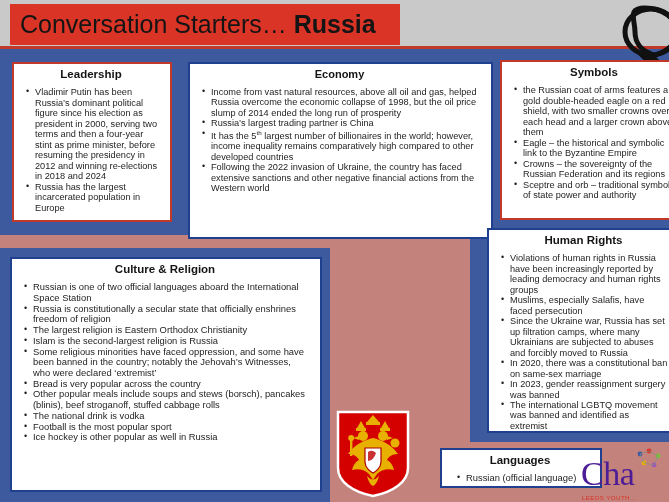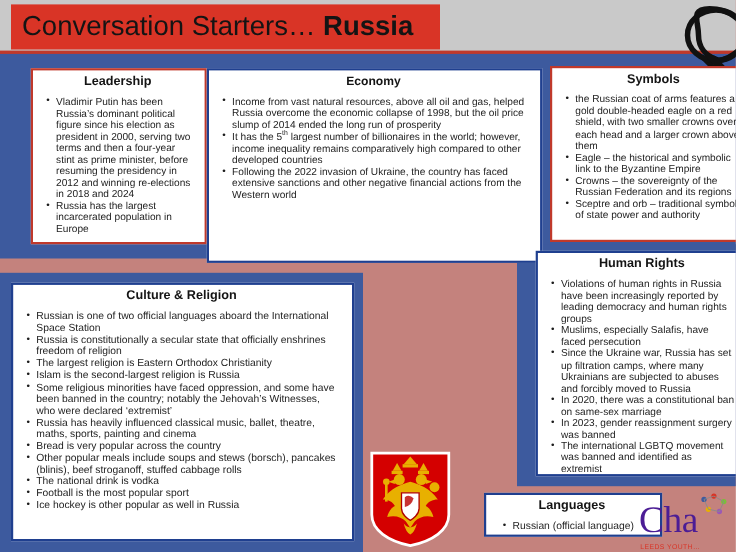--- a/index.html
+++ b/index.html
@@ -90,21 +90,21 @@
     content: "\2022";
     position: absolute;
     left: 2px; top: -1px;
     font-size: 9px;
     color: #1d1d1d;
   }
   .box li sup { font-size: 0.68em; vertical-align: super; }
 
   
   #box-leadership {
-    left: 28px; top: 62px; width: 160px; height: 160px;
+    left: 12px; top: 62px; width: 160px; height: 160px;
     font-size: 9.2px;
   }
   #box-leadership .box-title { font-size: 11.5px; }
 
   #box-economy {
     left: 188px; top: 62px; width: 305px; height: 177px;
     font-size: 9.2px;
   }
   #box-economy .box-title { font-size: 11px; }
 
@@ -199,20 +199,21 @@
     <ul>
       <li>Vladimir Putin has been Russia’s dominant political figure since his election as president in 2000, serving two terms and then a four-year stint as prime minister, before resuming the presidency in 2012 and winning re-elections in 2018 and 2024</li>
       <li>Russia has the largest incarcerated population in Europe</li>
     </ul>
   </div>
 
   <div class="box blue" id="box-economy">
     <div class="box-title">Economy</div>
     <ul>
       <li>Income from vast natural resources, above all oil and gas, helped Russia overcome the economic collapse of 1998, but the oil price slump of 2014 ended the long run of prosperity</li>
+      <li>Russia’s largest trading partner is China</li>
       <li><span>It has the 5</span><sup>th</sup><span> largest number of billionaires in the world; however, income inequality remains comparatively high compared to other developed countries</span></li>
       <li>Following the 2022 invasion of Ukraine, the country has faced extensive sanctions and other negative financial actions from the Western world</li>
     </ul>
   </div>
 
   <div class="box red" id="box-symbols">
     <div class="box-title">Symbols</div>
     <ul>
       <li>the Russian coat of arms features a gold double-headed eagle on a red shield, with two smaller crowns over each head and a larger crown above them</li>
       <li>Eagle – the historical and symbolic link to the Byzantine Empire</li>
@@ -222,21 +223,20 @@
   </div>
 
   <div class="box blue" id="box-culture">
     <div class="box-title">Culture &amp; Religion</div>
     <ul>
       <li>Russian is one of two official languages aboard the International Space Station</li>
       <li>Russia is constitutionally a secular state that officially enshrines freedom of religion</li>
       <li>The largest religion is Eastern Orthodox Christianity</li>
       <li>Islam is the second-largest religion is Russia</li>
       <li>Some religious minorities have faced oppression, and some have been banned in the country; notably the Jehovah’s Witnesses, who were declared ‘extremist’</li>
-      <li>Russia has heavily influenced classical music, ballet, theatre, maths, sports, painting and cinema</li>
       <li>Bread is very popular across the country</li>
       <li>Other popular meals include soups and stews (borsch), pancakes (blinis), beef stroganoff, stuffed cabbage rolls</li>
       <li>The national drink is vodka</li>
       <li>Football is the most popular sport</li>
       <li>Ice hockey is other popular as well in Russia</li>
     </ul>
   </div>
 
 
   <div class="box blue" id="box-humanrights">

